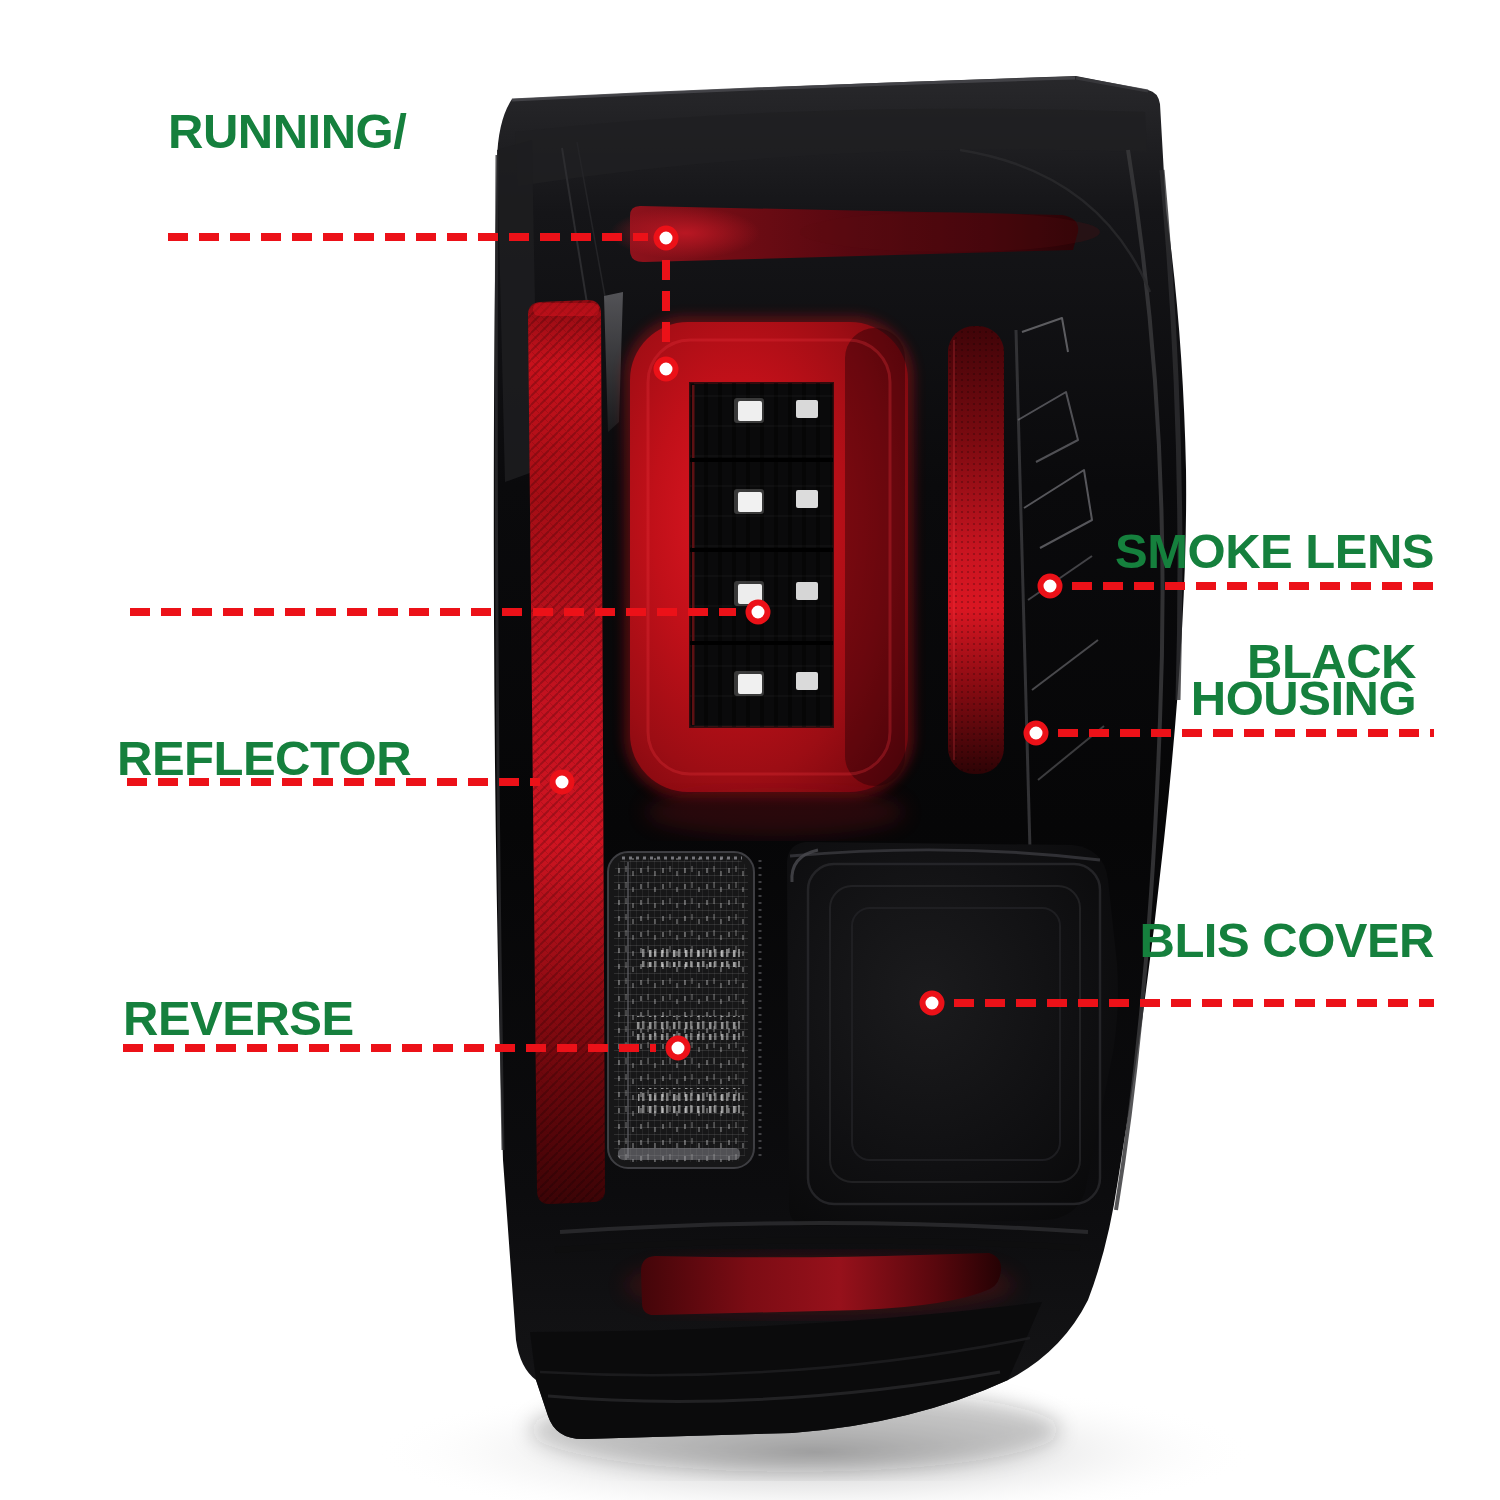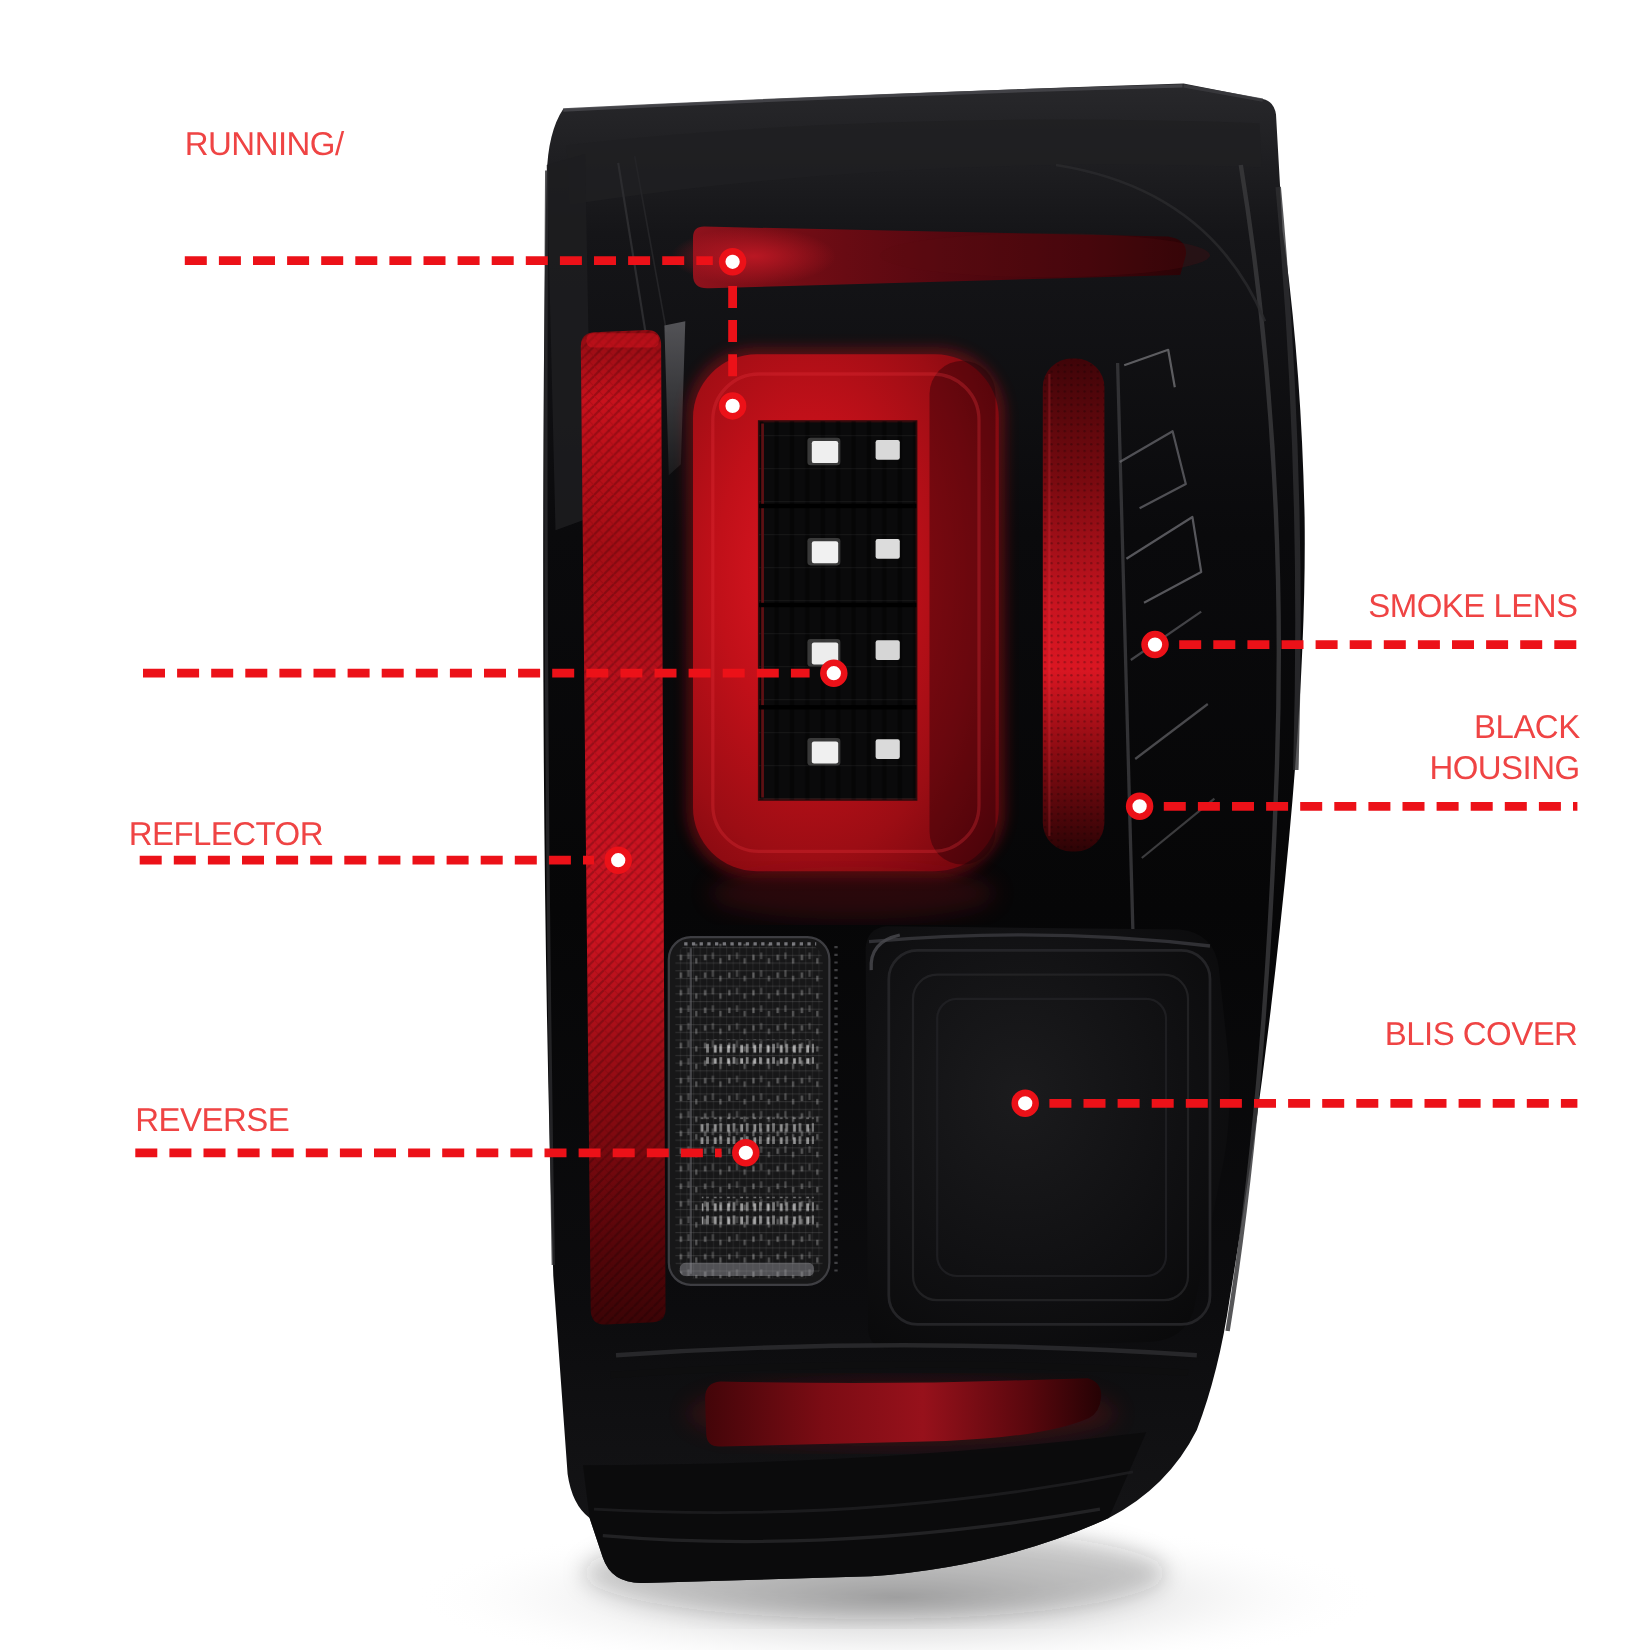--- a/index.html
+++ b/index.html
@@ -1,20 +1,20 @@
 <!DOCTYPE html>
 <html><head>
 <meta charset="utf-8">
 <style>
   html,body{margin:0;padding:0;background:#ffffff;}
   .stage{position:relative;width:1500px;height:1500px;background:#ffffff;overflow:hidden;
          font-family:"Liberation Sans",sans-serif;}
   .art{position:absolute;left:0;top:0;}
-  .callout-label{position:absolute;color:#ef4444;font-size:30px;line-height:37px;
-        font-weight:400;letter-spacing:-0.5px;white-space:nowrap;}
+  .callout-label{position:absolute;color:#15803d;font-size:49px;line-height:37px;
+        font-weight:700;letter-spacing:-0.5px;white-space:nowrap;}
   .align-right{text-align:right;}
   .callout-label span{display:block;}
 </style>
 </head>
 <body>
 
 <div class="stage">
 
 <svg class="art" width="1500" height="1500" viewBox="0 0 1500 1500">
   <defs>
@@ -280,21 +280,21 @@
 </div>
 
 <div class="callout-label" style="left:123px;top:1000px;text-align:right;">
   <span>REVERSE</span>
 </div>
 
 <div class="callout-label align-right" style="right:66px;top:533px;margin-left:16px;">
   <span>SMOKE LENS</span>
 </div>
 
-<div class="callout-label align-right" style="right:64px;top:643px;">
+<div class="callout-label align-right" style="right:84px;top:643px;">
   <span>BLACK</span>
   <span>HOUSING</span>
 </div>
 
 <div class="callout-label align-right" style="right:66px;top:922px;">
   <span>BLIS COVER</span>
 </div>
 
 </div>
 

